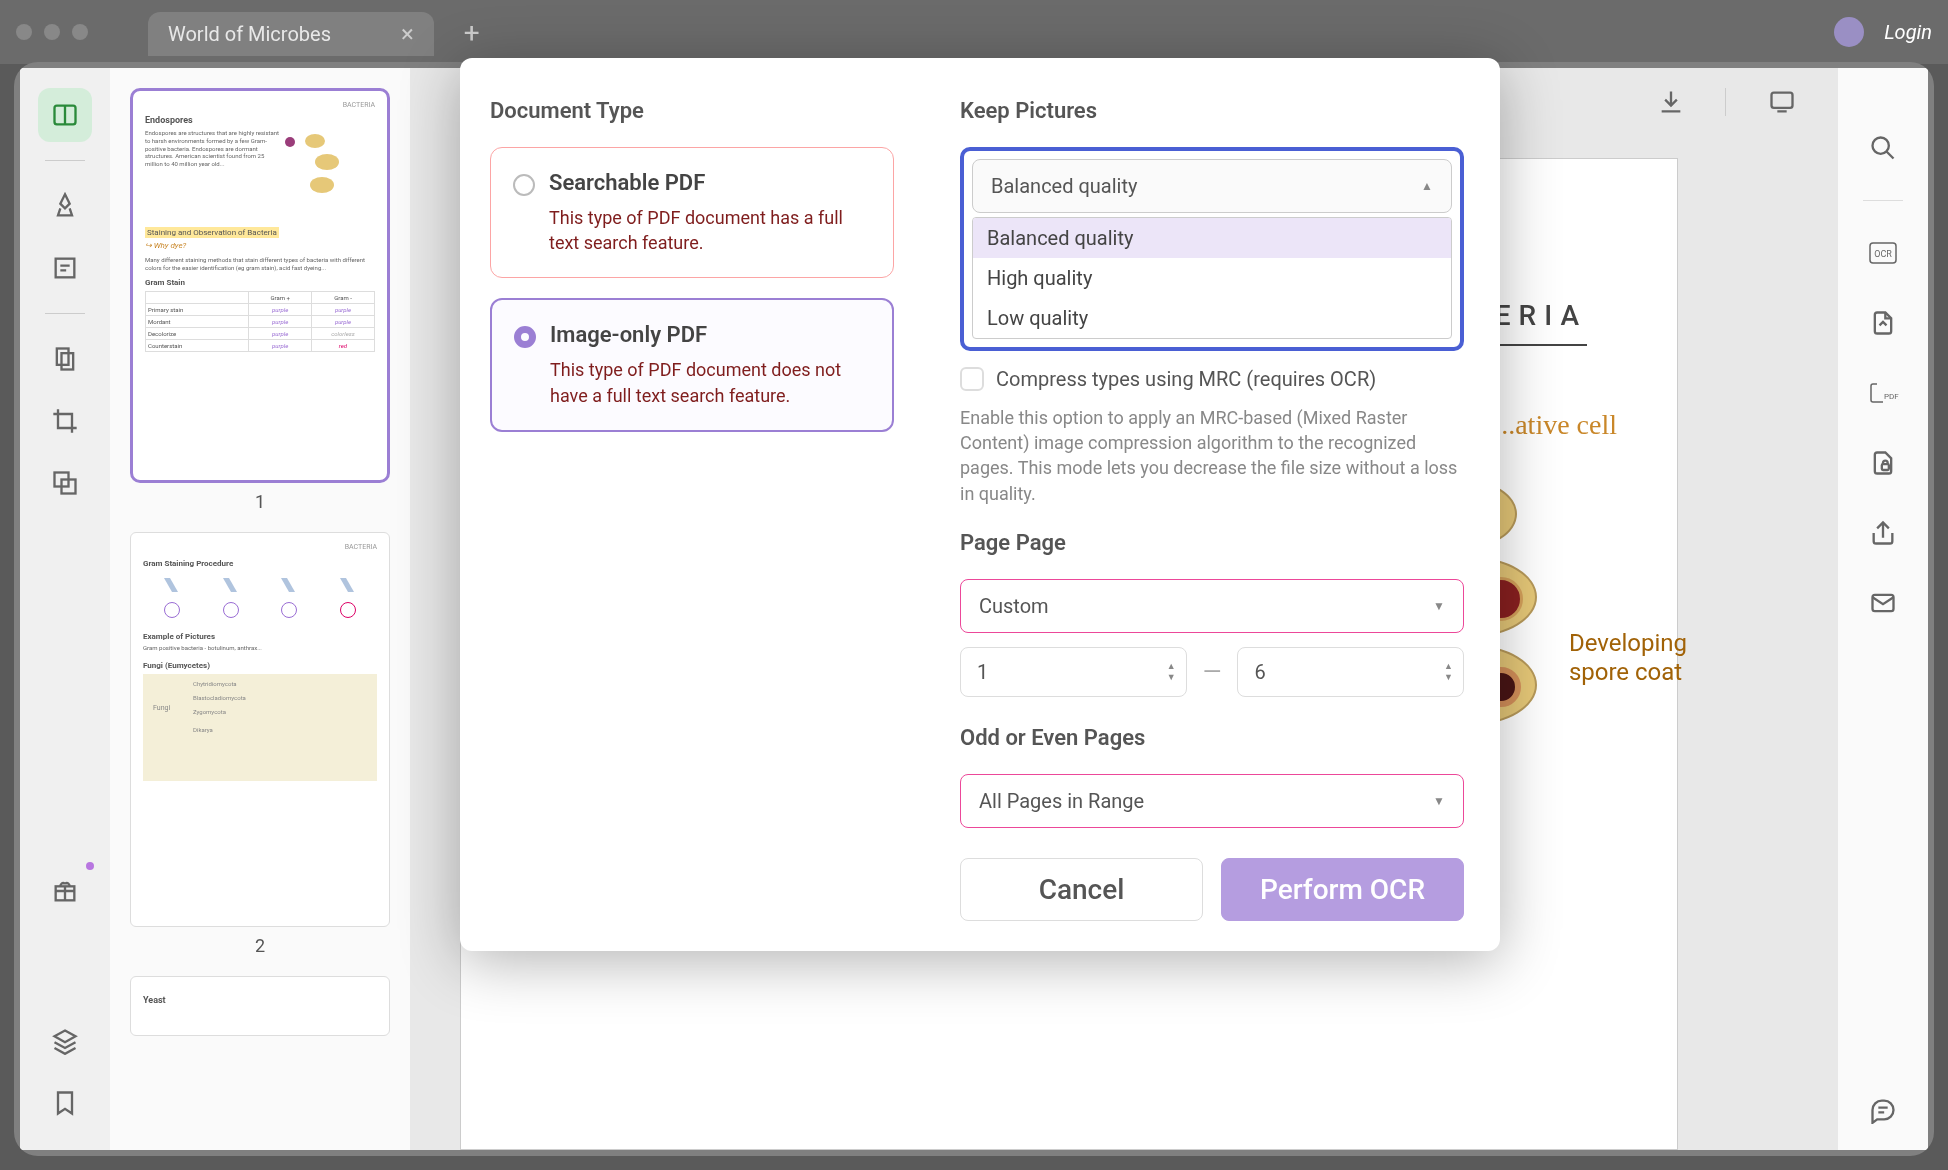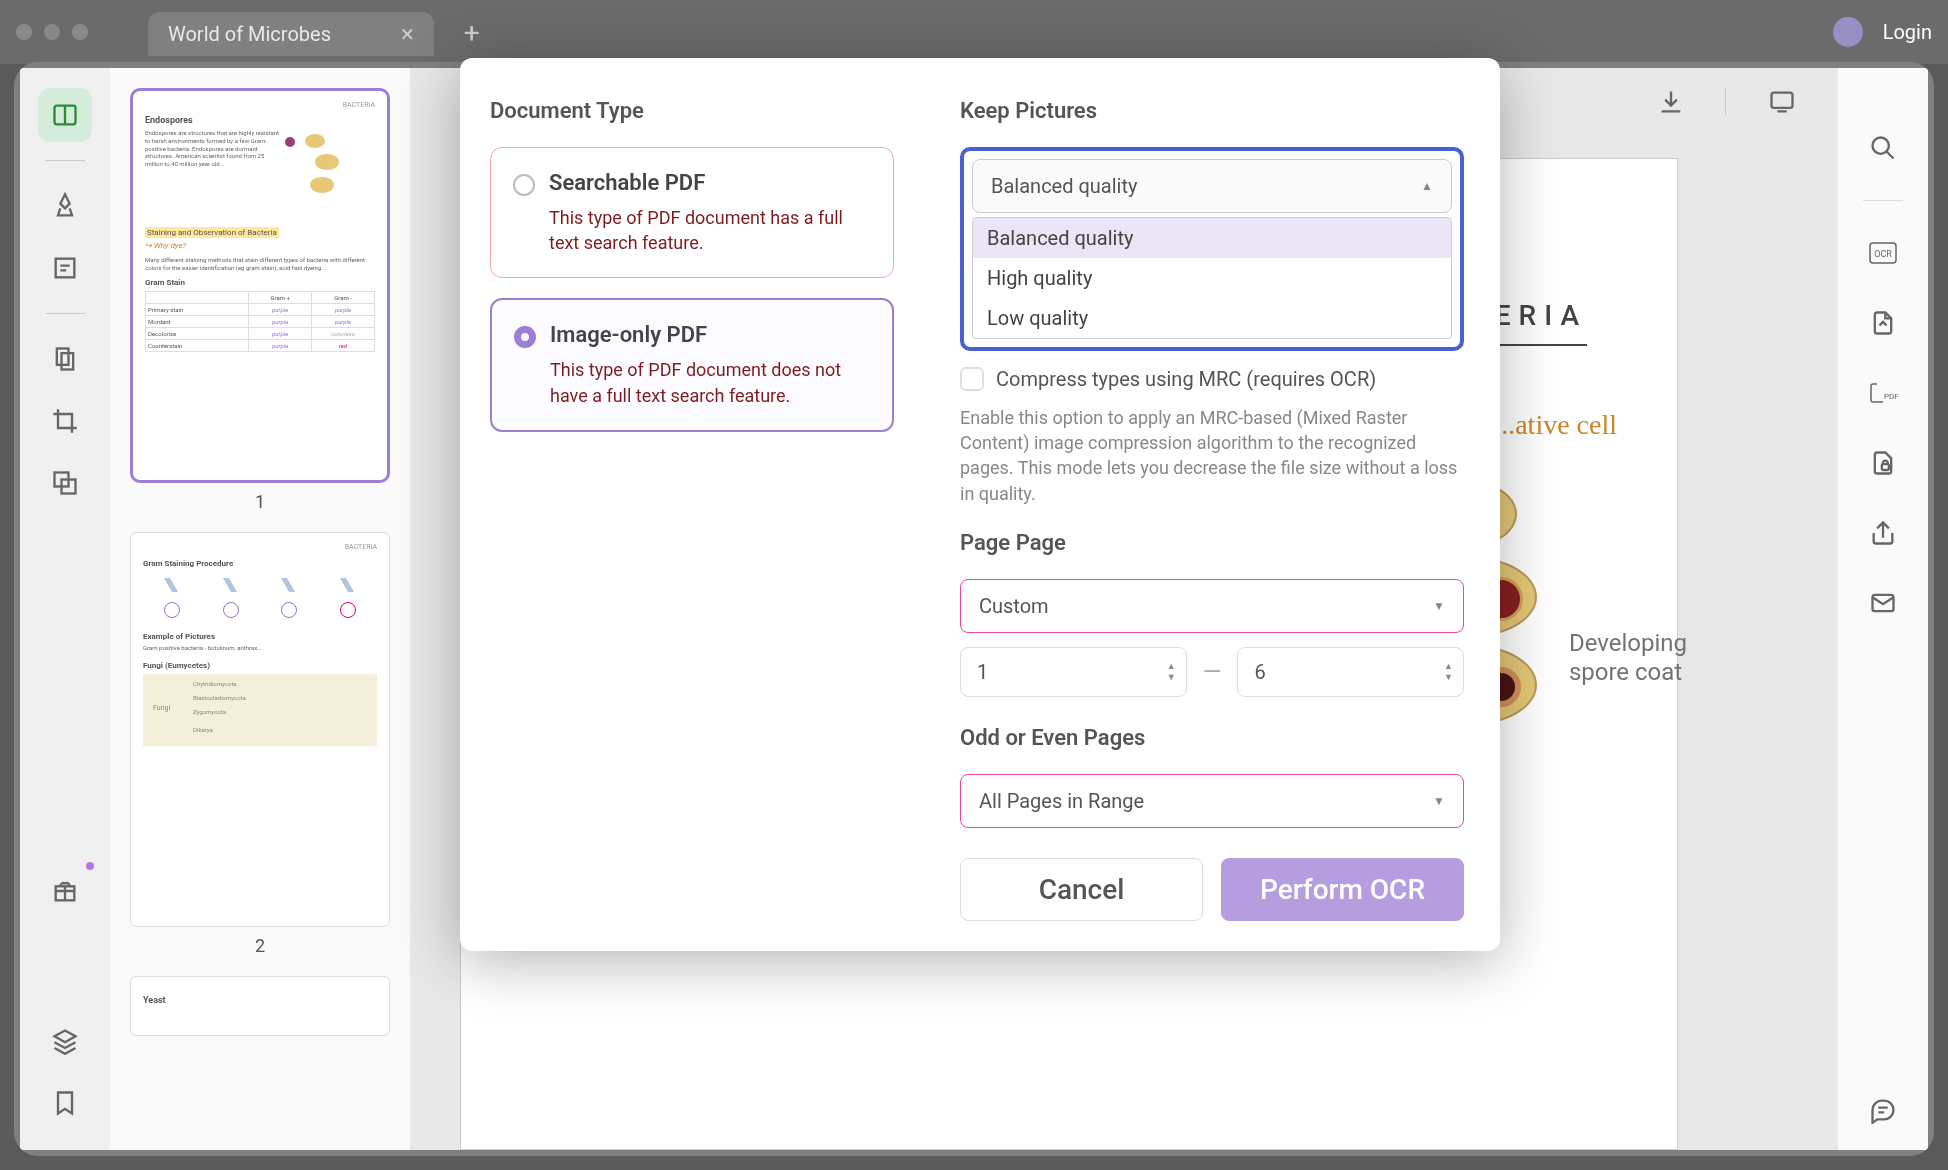--- a/index.html
+++ b/index.html
@@ -4,21 +4,21 @@
 <style>
 * { box-sizing: border-box; margin: 0; padding: 0; font-family: -apple-system, BlinkMacSystemFont, "Segoe UI", Roboto, sans-serif; }
 body { background: #5a5a5a; width: 1948px; height: 1170px; overflow: hidden; position: relative; }
 
 .title-bar { height: 64px; background: #6b6b6b; display: flex; align-items: center; padding: 0 16px; }
 .traffic-lights { display: flex; gap: 12px; margin-right: 60px; }
 .traffic-light { width: 16px; height: 16px; border-radius: 50%; background: #888; }
 .tab { background: #808080; border-radius: 12px 12px 0 0; padding: 10px 20px; display: flex; align-items: center; gap: 70px; color: #e8e8e8; font-size: 20px; height: 44px; margin-top: 4px; }
 .tab-close { font-size: 24px; color: #ccc; cursor: pointer; }
 .tab-add { margin-left: 30px; font-size: 28px; color: #ccc; cursor: pointer; }
-.login-area { margin-left: auto; display: flex; align-items: center; gap: 20px; color: #fff; font-size: 20px; }
+.login-area { margin-left: auto; display: flex; align-items: center; gap: 20px; color: #fff; font-size: 20px; font-style: italic; }
 .avatar { width: 30px; height: 30px; border-radius: 50%; background: #9a8fc4; }
 
 .app-body { position: absolute; top: 48px; left: 0; right: 0; bottom: 0; background: #808080; border-radius: 24px; margin: 14px; overflow: hidden; }
 .inner { background: #f5f5f5; position: absolute; inset: 6px; border-radius: 20px; display: flex; }
 
 .left-toolbar { width: 90px; background: #f0f0f0; display: flex; flex-direction: column; align-items: center; padding: 20px 0; gap: 8px; }
 .tool-btn { width: 54px; height: 54px; border-radius: 12px; display: flex; align-items: center; justify-content: center; cursor: pointer; }
 .tool-btn.active { background: #d4edda; }
 .tool-divider { width: 40px; height: 1px; background: #ccc; margin: 10px 0; }
 .tool-spacer { flex: 1; }
@@ -238,21 +238,21 @@
           </div>
           <div style="display:flex;justify-content:space-around;margin-top:6px">
             <div style="width:16px;height:16px;border:1px solid #9a6dd4;border-radius:50%"></div>
             <div style="width:16px;height:16px;border:1px solid #9a6dd4;border-radius:50%"></div>
             <div style="width:16px;height:16px;border:1px solid #9a6dd4;border-radius:50%"></div>
             <div style="width:16px;height:16px;border:1px solid #d06;border-radius:50%"></div>
           </div>
           <div class="h" style="margin-top:14px;font-size:8px">Example of Pictures</div>
           <div style="font-size:6px;color:#666;margin-top:3px">Gram positive bacteria - botulinum, anthrax...</div>
           <div class="h" style="margin-top:10px;font-size:8px">Fungi (Eumycetes)</div>
-          <div style="background:#f4efd8;margin-top:4px;padding:14px;height:72px;position:relative">
+          <div style="background:#f4efd8;margin-top:4px;padding:14px;height:107px;position:relative">
             <div style="position:absolute;left:10px;top:30px;font-size:7px;color:#888">Fungi</div>
             <div style="position:absolute;left:50px;top:6px;font-size:6px;color:#888">Chytridiomycota</div>
             <div style="position:absolute;left:50px;top:20px;font-size:6px;color:#888">Blastocladiomycota</div>
             <div style="position:absolute;left:50px;top:34px;font-size:6px;color:#888">Zygomycota</div>
             <div style="position:absolute;left:50px;top:52px;font-size:6px;color:#888">Dikarya</div>
           </div>
         </div>
       </div>
       <div class="thumb-num">2</div>
     </div>
@@ -284,21 +284,21 @@
         <div style="width:110px;height:70px;background:#e6c878;border-radius:50%;border:2px solid #b89a5a;position:relative">
           <div style="position:absolute;inset:12px 20px;border:2px solid #333;border-radius:50%"></div>
         </div>
         <div style="width:130px;height:80px;background:#e6c878;border-radius:50%;border:2px solid #b89a5a;margin-top:8px;position:relative">
           <div style="position:absolute;right:12px;top:18px;width:44px;height:44px;background:#8a2020;border-radius:50%;border:3px solid #d4a05a"></div>
         </div>
         <div style="width:130px;height:80px;background:#e6c878;border-radius:50%;border:2px solid #b89a5a;margin-top:8px;position:relative">
           <div style="position:absolute;right:14px;top:20px;width:40px;height:40px;background:#4a1515;border-radius:50%;border:6px solid #d4905a"></div>
         </div>
       </div>
-      <div style="position:absolute;right:-10px;top:470px;font-family:'Comic Sans MS',cursive;color:#737373;font-size:24px;line-height:1.2">
+      <div style="position:absolute;right:-10px;top:470px;font-family:'Comic Sans MS',cursive;color:#a16207;font-size:24px;line-height:1.2">
         <div>Developing</div>
         <div>spore coat</div>
       </div>
       <div class="page-endo">...spore-producing</div>
       <div class="page-stain">Staining and Observation of Bacteria</div>
       <div class="page-why">↪ <span>Why dye?</span></div>
     </div>
   </div>
 
   <div class="right-toolbar">

